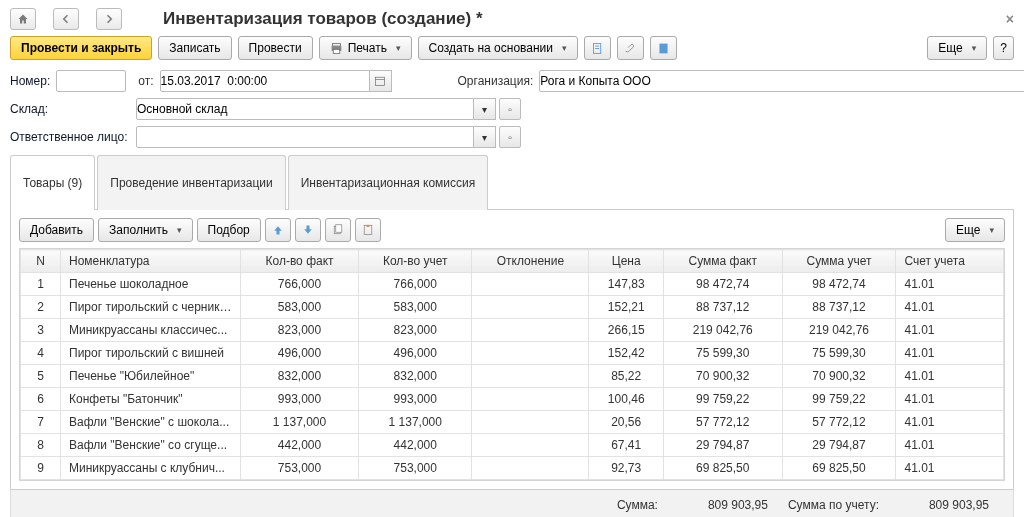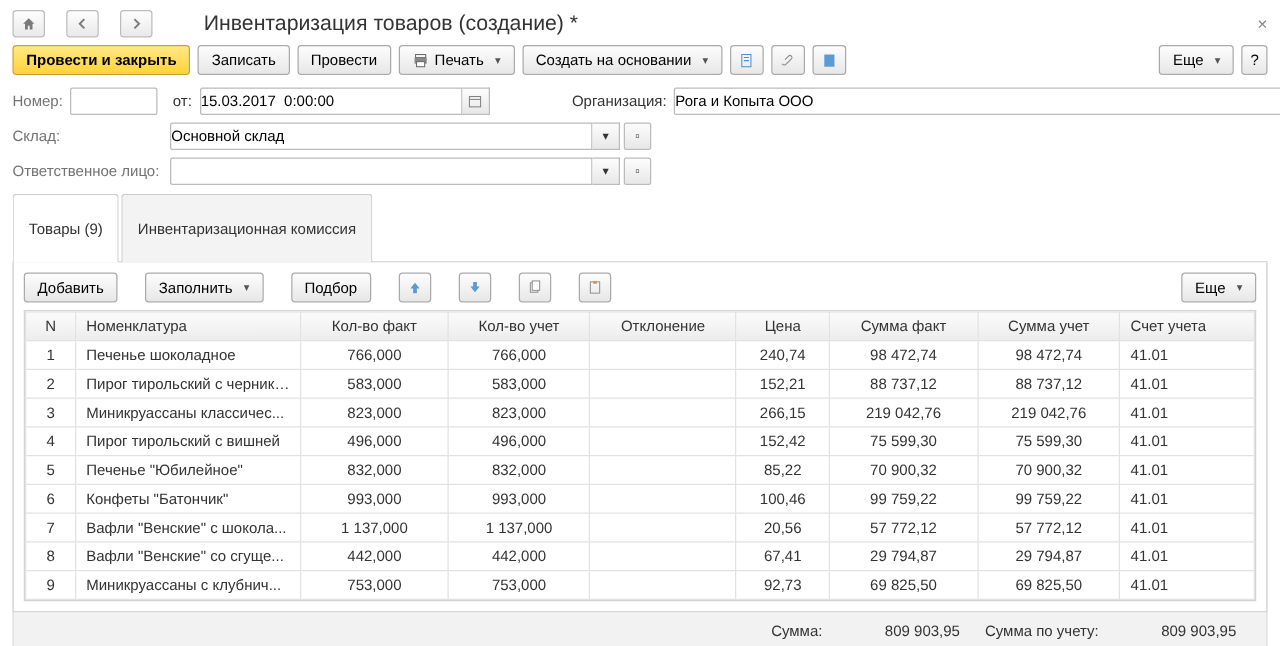--- a/index.html
+++ b/index.html
@@ -1,43 +1,43 @@
 <!DOCTYPE html>
 <html><head>
 <meta charset="utf-8">
 <style>
 * { box-sizing: border-box; font-family: Arial, sans-serif; font-size: 12px; }
 body { margin: 0; padding: 8px 10px; background: #fff; color: #333; width: 1024px; }
-.nav-row { display: flex; align-items: center; gap: 17px; margin-bottom: 6px; }
+.nav-row { display: flex; align-items: center; gap: 17px; margin-bottom: 6px; font-weight: bold; }
 .nav-btn { border: 1px solid #bbb; background: linear-gradient(#fefefe,#e9e9e9); border-radius: 3px; padding: 2px 6px; cursor: pointer; font-size: 11px; min-width: 22px; height: 22px; display: inline-flex; align-items: center; justify-content: center; }
 .nav-btn svg { width: 12px; height: 12px; }
 .page-title { font-size: 17px; margin-left: 24px; flex: 1; }
 .close-x { margin-left: auto; cursor: pointer; font-size: 14px; color: #888; }
 .toolbar { display: flex; align-items: center; gap: 6px; margin-bottom: 10px; }
 .btn { border: 1px solid #aaa; background: linear-gradient(#fdfdfd,#e7e7e7); border-radius: 3px; padding: 3px 10px; cursor: pointer; display: inline-flex; align-items: center; gap: 5px; height: 24px; }
 .btn-primary { background: linear-gradient(#ffe984,#fed23a); border-color: #c9a227; font-weight: bold; }
 .btn-drop::after { content: "▾"; margin-left: 4px; font-size: 9px; color: #555; }
 .btn-icon { padding: 3px 6px; }
 .spacer { flex: 1; }
 .form-row { display: flex; align-items: center; margin-bottom: 6px; gap: 6px; }
-.form-label { width: 120px; color: #737373; }
+.form-label { width: 120px; color: #0f172a; }
 .input { border: 1px solid #bbb; border-radius: 2px; padding: 2px 0; height: 22px; background: #fff; }
 .input-sm { width: 70px; }
 .input-date { width: 210px; }
 .input-lg { width: 338px; }
 .input-mid { width: 500px; flex: none; }
 .icon-btn-sq { border: 1px solid #bbb; background: linear-gradient(#fdfdfd,#e7e7e7); border-radius: 2px; width: 22px; height: 22px; display: inline-flex; align-items: center; justify-content: center; cursor: pointer; font-size: 10px; }
 .sel-wrap { display: flex; align-items: center; }
 .sel-wrap .input { border-top-right-radius: 0; border-bottom-right-radius: 0; }
 .sel-wrap .icon-btn-sq:first-of-type { border-left: none; border-radius: 0; }
 .tabs { display: flex; border-bottom: 1px solid #ccc; margin-top: 4px; }
 .tab { border: 1px solid #ccc; border-bottom: none; padding: 20px 12px; margin-right: 2px; background: #f3f3f3; border-radius: 3px 3px 0 0; cursor: pointer; position: relative; top: 1px; }
 .tab.active { background: #fff; }
 .tab-body { border: 1px solid #ccc; border-top: none; padding: 8px; background: #fff; }
-.tab-toolbar { display: flex; align-items: center; gap: 22px; margin-bottom: 6px; }
+.tab-toolbar { display: flex; align-items: center; gap: 4px; margin-bottom: 6px; }
 .table-wrap { border: 1px solid #d4d4d4; max-height: 270px; overflow: auto; }
 table { border-collapse: collapse; width: 100%; }
 th, td { border: 1px solid #e2e2e2; padding: 4px 8px; white-space: nowrap; height: 22px; }
 th { background: linear-gradient(#fbfbfb,#ececec); text-align: left; font-weight: normal; color: #333; }
 td.num, th.num { text-align: center; }
 td.cn, th.cn { text-align: center; width: 40px; }
 td.name-col { width: 180px; overflow: hidden; text-overflow: ellipsis; max-width: 180px; }
 .totals { display: flex; align-items: center; gap: 20px; padding: 8px 24px; background: #f2f2f2; border: 1px solid #ddd; border-top: none; }
 .totals .spacer { flex: 1; }
 svg { display: block; }
@@ -133,20 +133,21 @@
   <label class="form-label">Ответственное лицо:</label>
   <div class="sel-wrap">
     <input class="input input-lg" style="">
     <span class="icon-btn-sq">▾</span>
     <span class="icon-btn-sq" style="margin-left:3px;">▫</span>
   </div>
 </div>
 
 <div class="tabs">
   <div class="tab active">Товары (9)</div>
+  <div class="tab">Проведение инвентаризации</div>
   <div class="tab">Инвентаризационная комиссия</div>
 </div>
 
 <div class="tab-body">
   <div class="tab-toolbar">
     <button class="btn">Добавить</button>
     <button class="btn btn-drop">Заполнить</button>
     <button class="btn">Подбор</button>
     <button class="btn btn-icon">
         <svg width="12" height="12" viewBox="0 0 16 16">
@@ -189,21 +190,21 @@
           <th>Счет учета</th>
         </tr>
       </thead>
       <tbody id="tbody">
           <tr>
             <td class="cn">1</td>
             <td class="name-col">Печенье шоколадное</td>
             <td class="num">766,000</td>
             <td class="num">766,000</td>
             <td class="num"></td>
-            <td class="num">240,74</td>
+            <td class="num">147,83</td>
             <td class="num">98 472,74</td>
             <td class="num">98 472,74</td>
             <td>41.01</td>
           </tr>
           <tr>
             <td class="cn">2</td>
             <td class="name-col">Пирог тирольский с черникой</td>
             <td class="num">583,000</td>
             <td class="num">583,000</td>
             <td class="num"></td>

